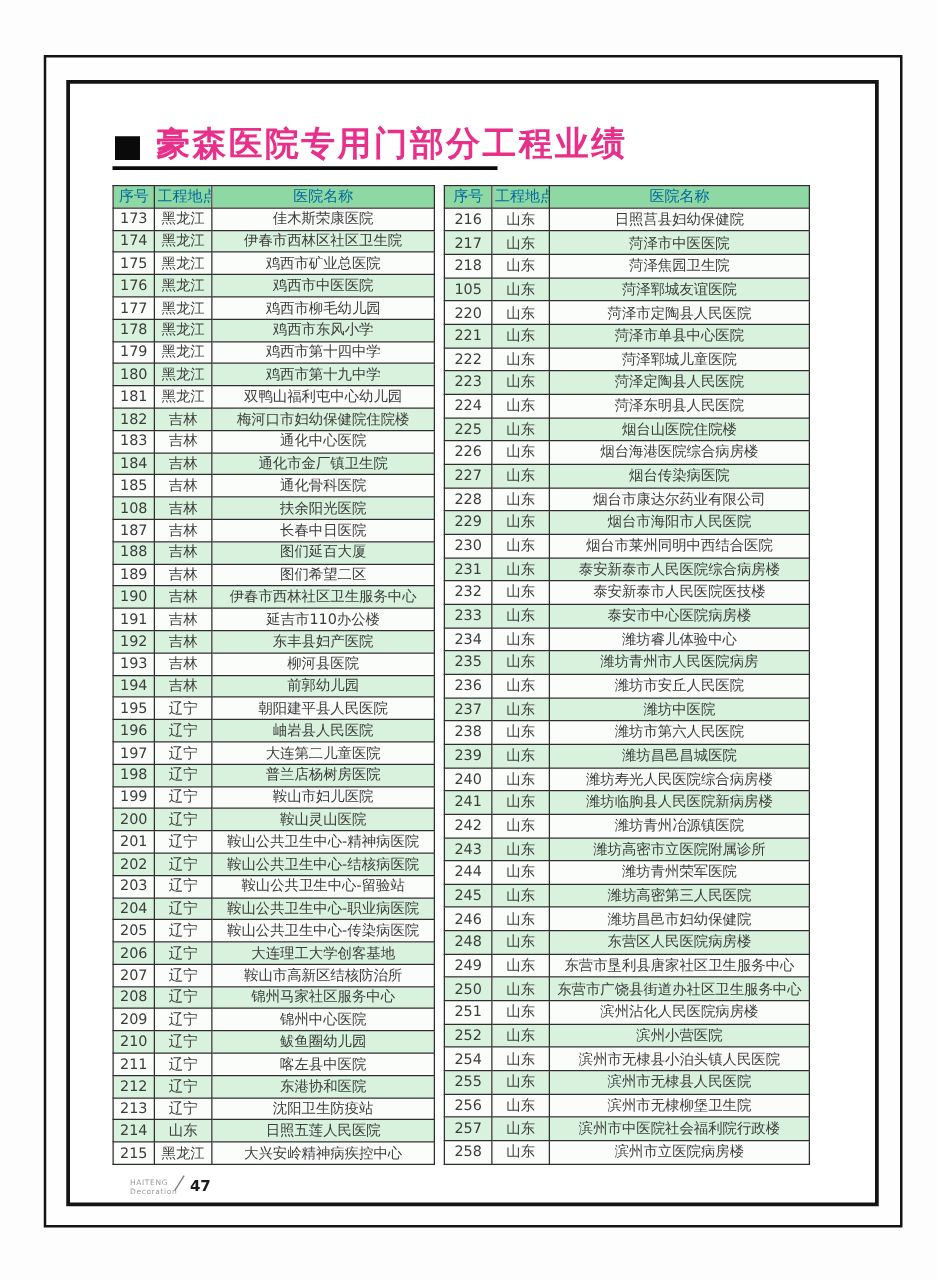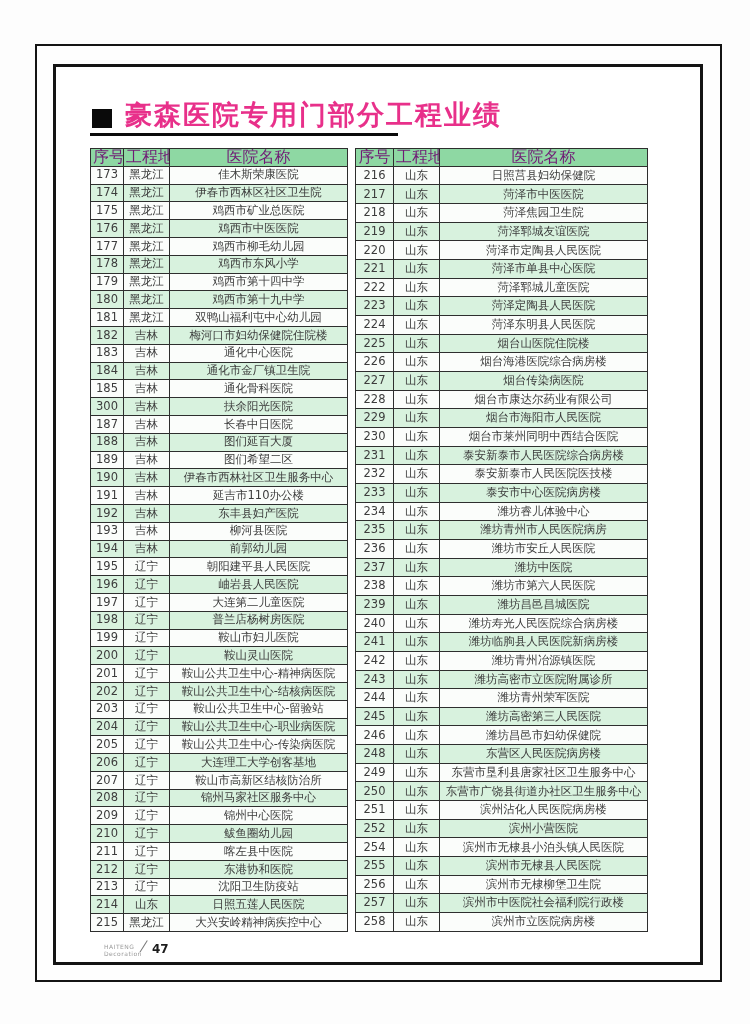--- a/index.html
+++ b/index.html
@@ -23,21 +23,21 @@
   .doc-title{color:var(--title-color);font-size:27px;font-weight:bold;letter-spacing:2px;
     font-family:"DejaVu Sans","Liberation Sans",sans-serif;}
   .title-underline{position:absolute;left:90px;top:133px;width:308px;height:3px;background:#0a0a0a;}
   .tables-wrap{position:absolute;left:90px;top:148px;width:558px;display:flex;gap:7px;}
   table{border-collapse:collapse;table-layout:fixed;}
   table.half-left{width:258px;}
   table.half-right{width:293px;}
   th,td{border:1px solid var(--grid-color);height:17.8px;padding:0 2px;
     font-size:11.5px;line-height:1;text-align:center;color:var(--text-color);
     overflow:hidden;white-space:nowrap;font-family:"DejaVu Sans","Liberation Sans",sans-serif;}
-  thead th{background:var(--header-bg);font-weight:normal;color:#701a75;font-size:16px;}
+  thead th{background:var(--header-bg);font-weight:normal;color:#0369a1;font-size:12px;}
   tbody tr:nth-child(odd) td{background:var(--row-bg);}
   tbody tr:nth-child(even) td{background:var(--row-alt-bg);}
   table.half-left col.c-no{width:33px;} table.half-left col.c-loc{width:46px;}
   table.half-right col.c-no{width:38px;} table.half-right col.c-loc{width:46px;}
   .footer-logo{position:absolute;left:104px;top:941px;display:flex;align-items:flex-end;}
   .brand{display:flex;flex-direction:column;color:#9a9a9a;font-size:6px;line-height:7px;
     letter-spacing:.5px;}
   .slash{width:14px;height:1px;background:#777;transform:rotate(-58deg) translateY(-4px);
     margin:0 -2px 8px -2px;}
   .page-number{font-size:12px;font-weight:bold;color:#1c1c1c;line-height:16px;}
@@ -129,21 +129,21 @@
             <td>184</td>
             <td>吉林</td>
             <td>通化市金厂镇卫生院</td>
           </tr>
           <tr>
             <td>185</td>
             <td>吉林</td>
             <td>通化骨科医院</td>
           </tr>
           <tr>
-            <td>300</td>
+            <td>108</td>
             <td>吉林</td>
             <td>扶余阳光医院</td>
           </tr>
           <tr>
             <td>187</td>
             <td>吉林</td>
             <td>长春中日医院</td>
           </tr>
           <tr>
             <td>188</td>
@@ -310,21 +310,21 @@
             <td>217</td>
             <td>山东</td>
             <td>菏泽市中医医院</td>
           </tr>
           <tr>
             <td>218</td>
             <td>山东</td>
             <td>菏泽焦园卫生院</td>
           </tr>
           <tr>
-            <td>219</td>
+            <td>105</td>
             <td>山东</td>
             <td>菏泽郓城友谊医院</td>
           </tr>
           <tr>
             <td>220</td>
             <td>山东</td>
             <td>菏泽市定陶县人民医院</td>
           </tr>
           <tr>
             <td>221</td>

